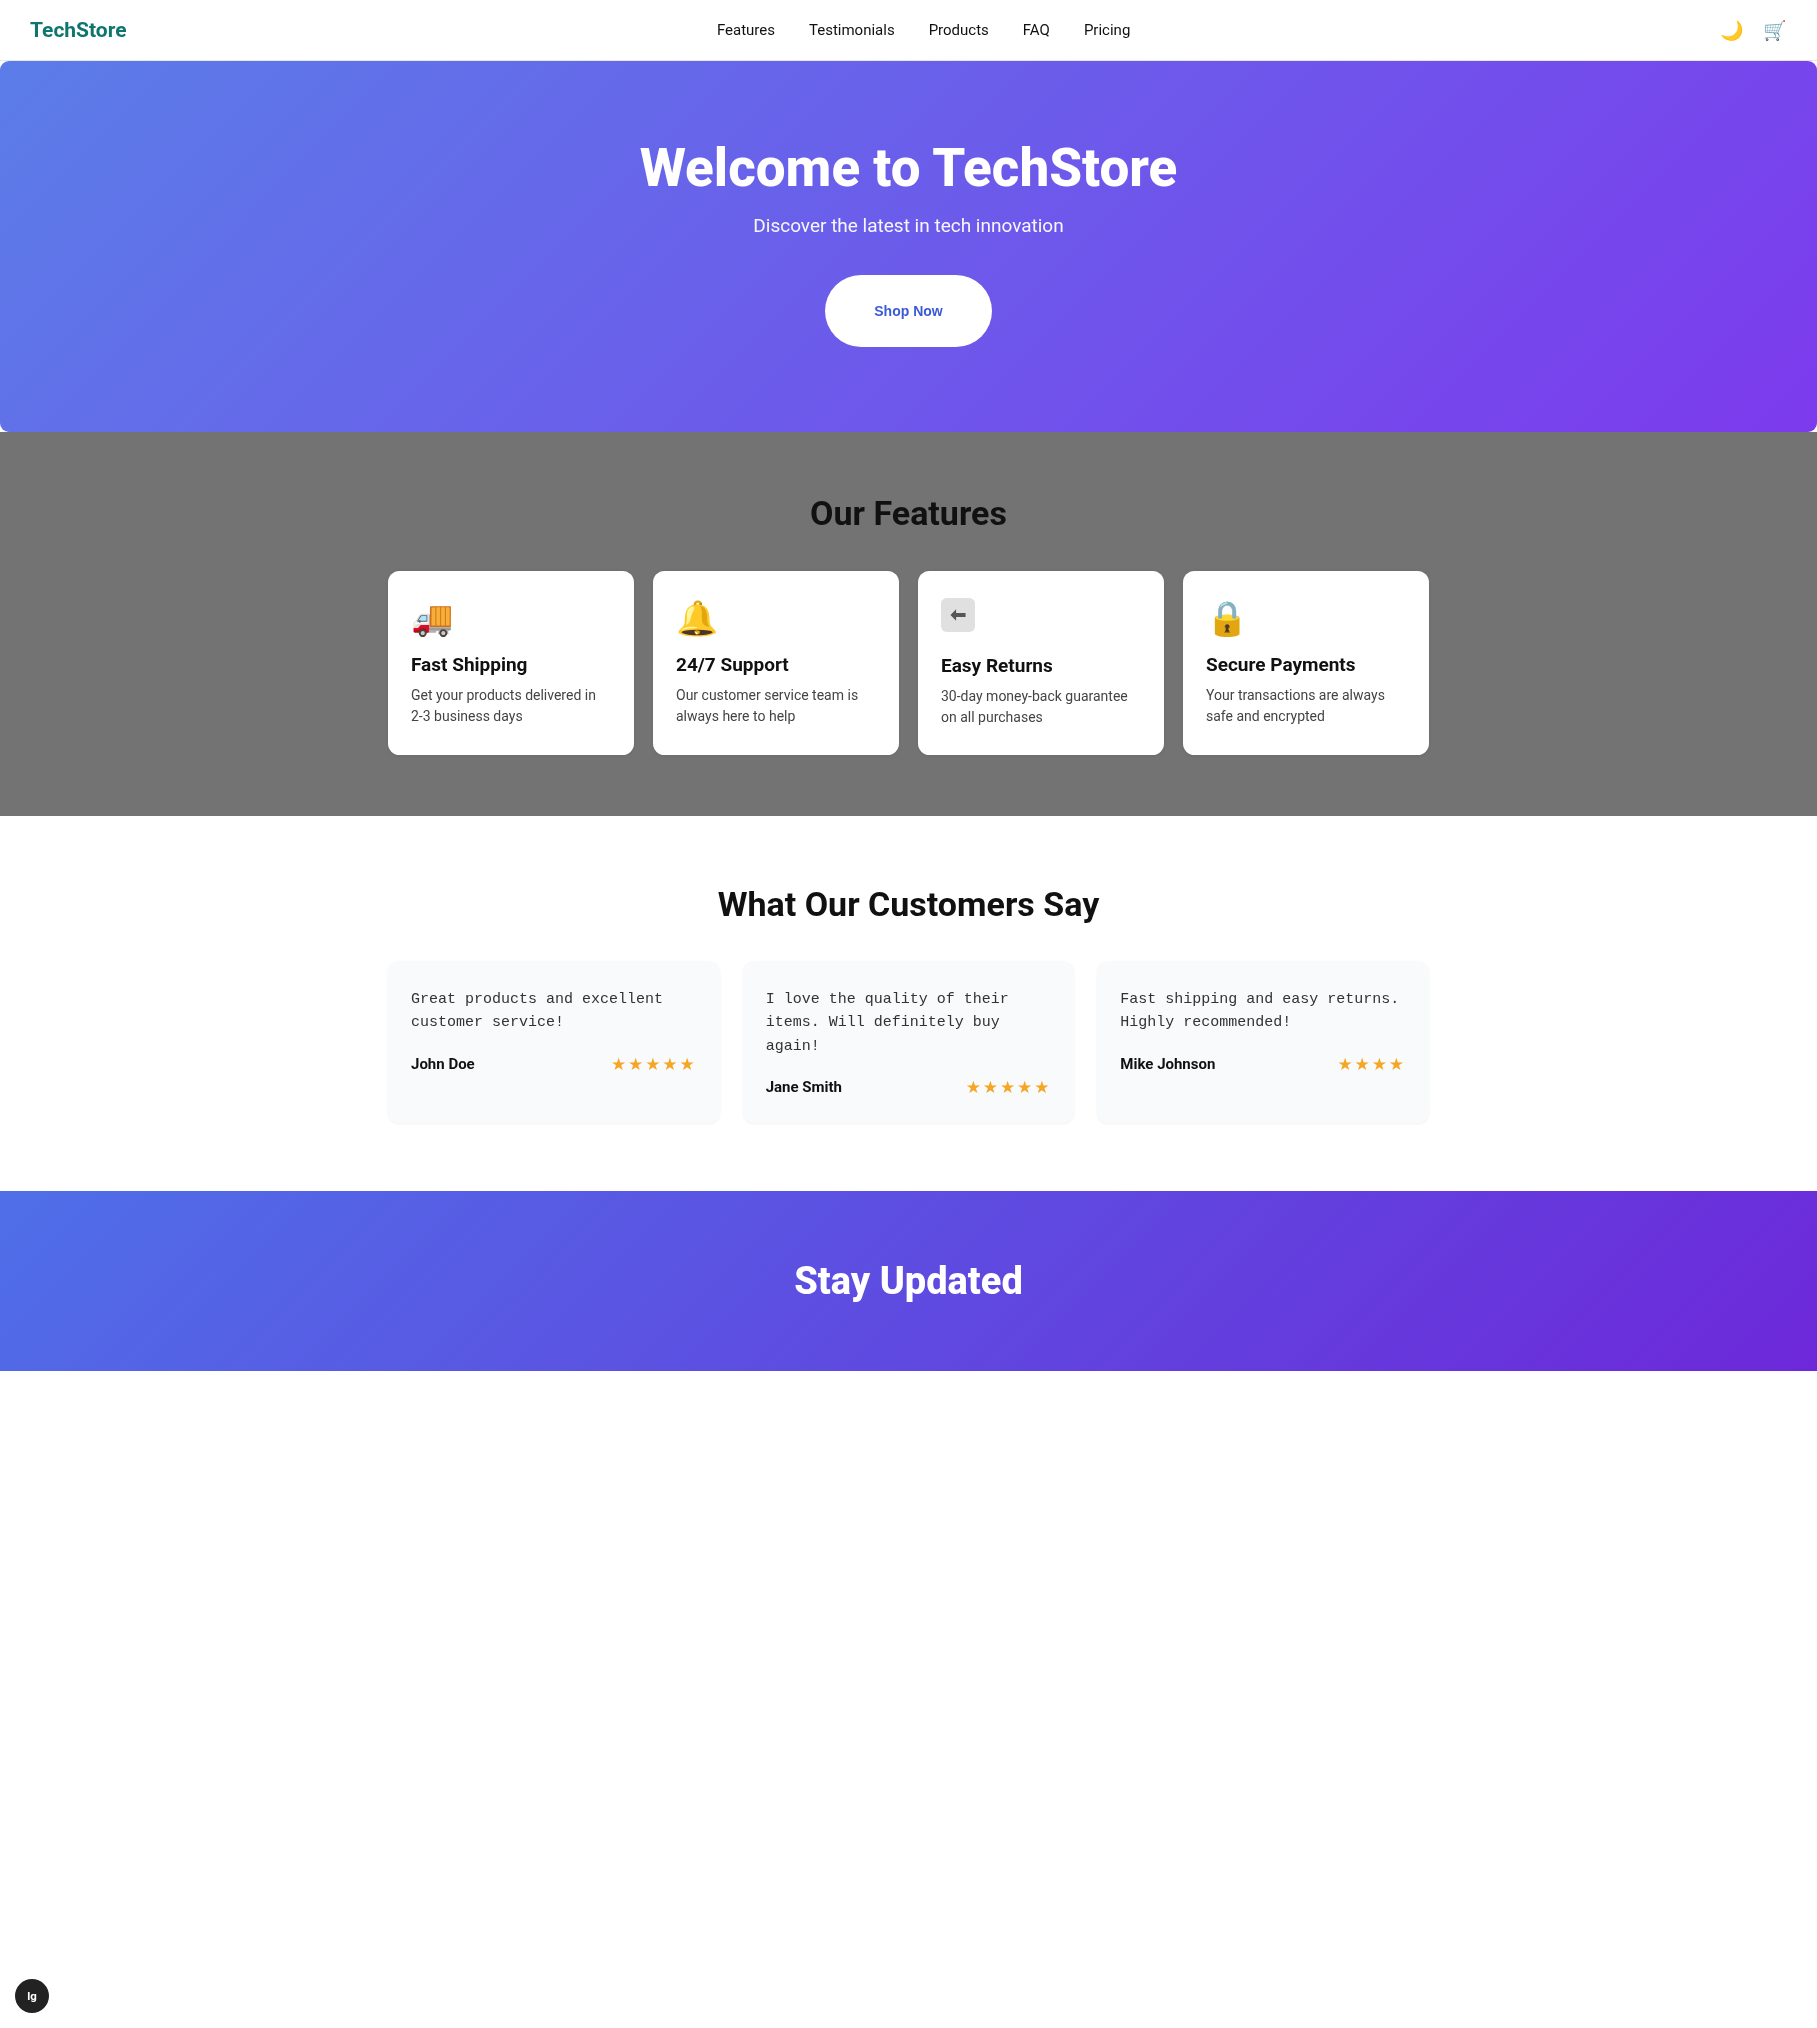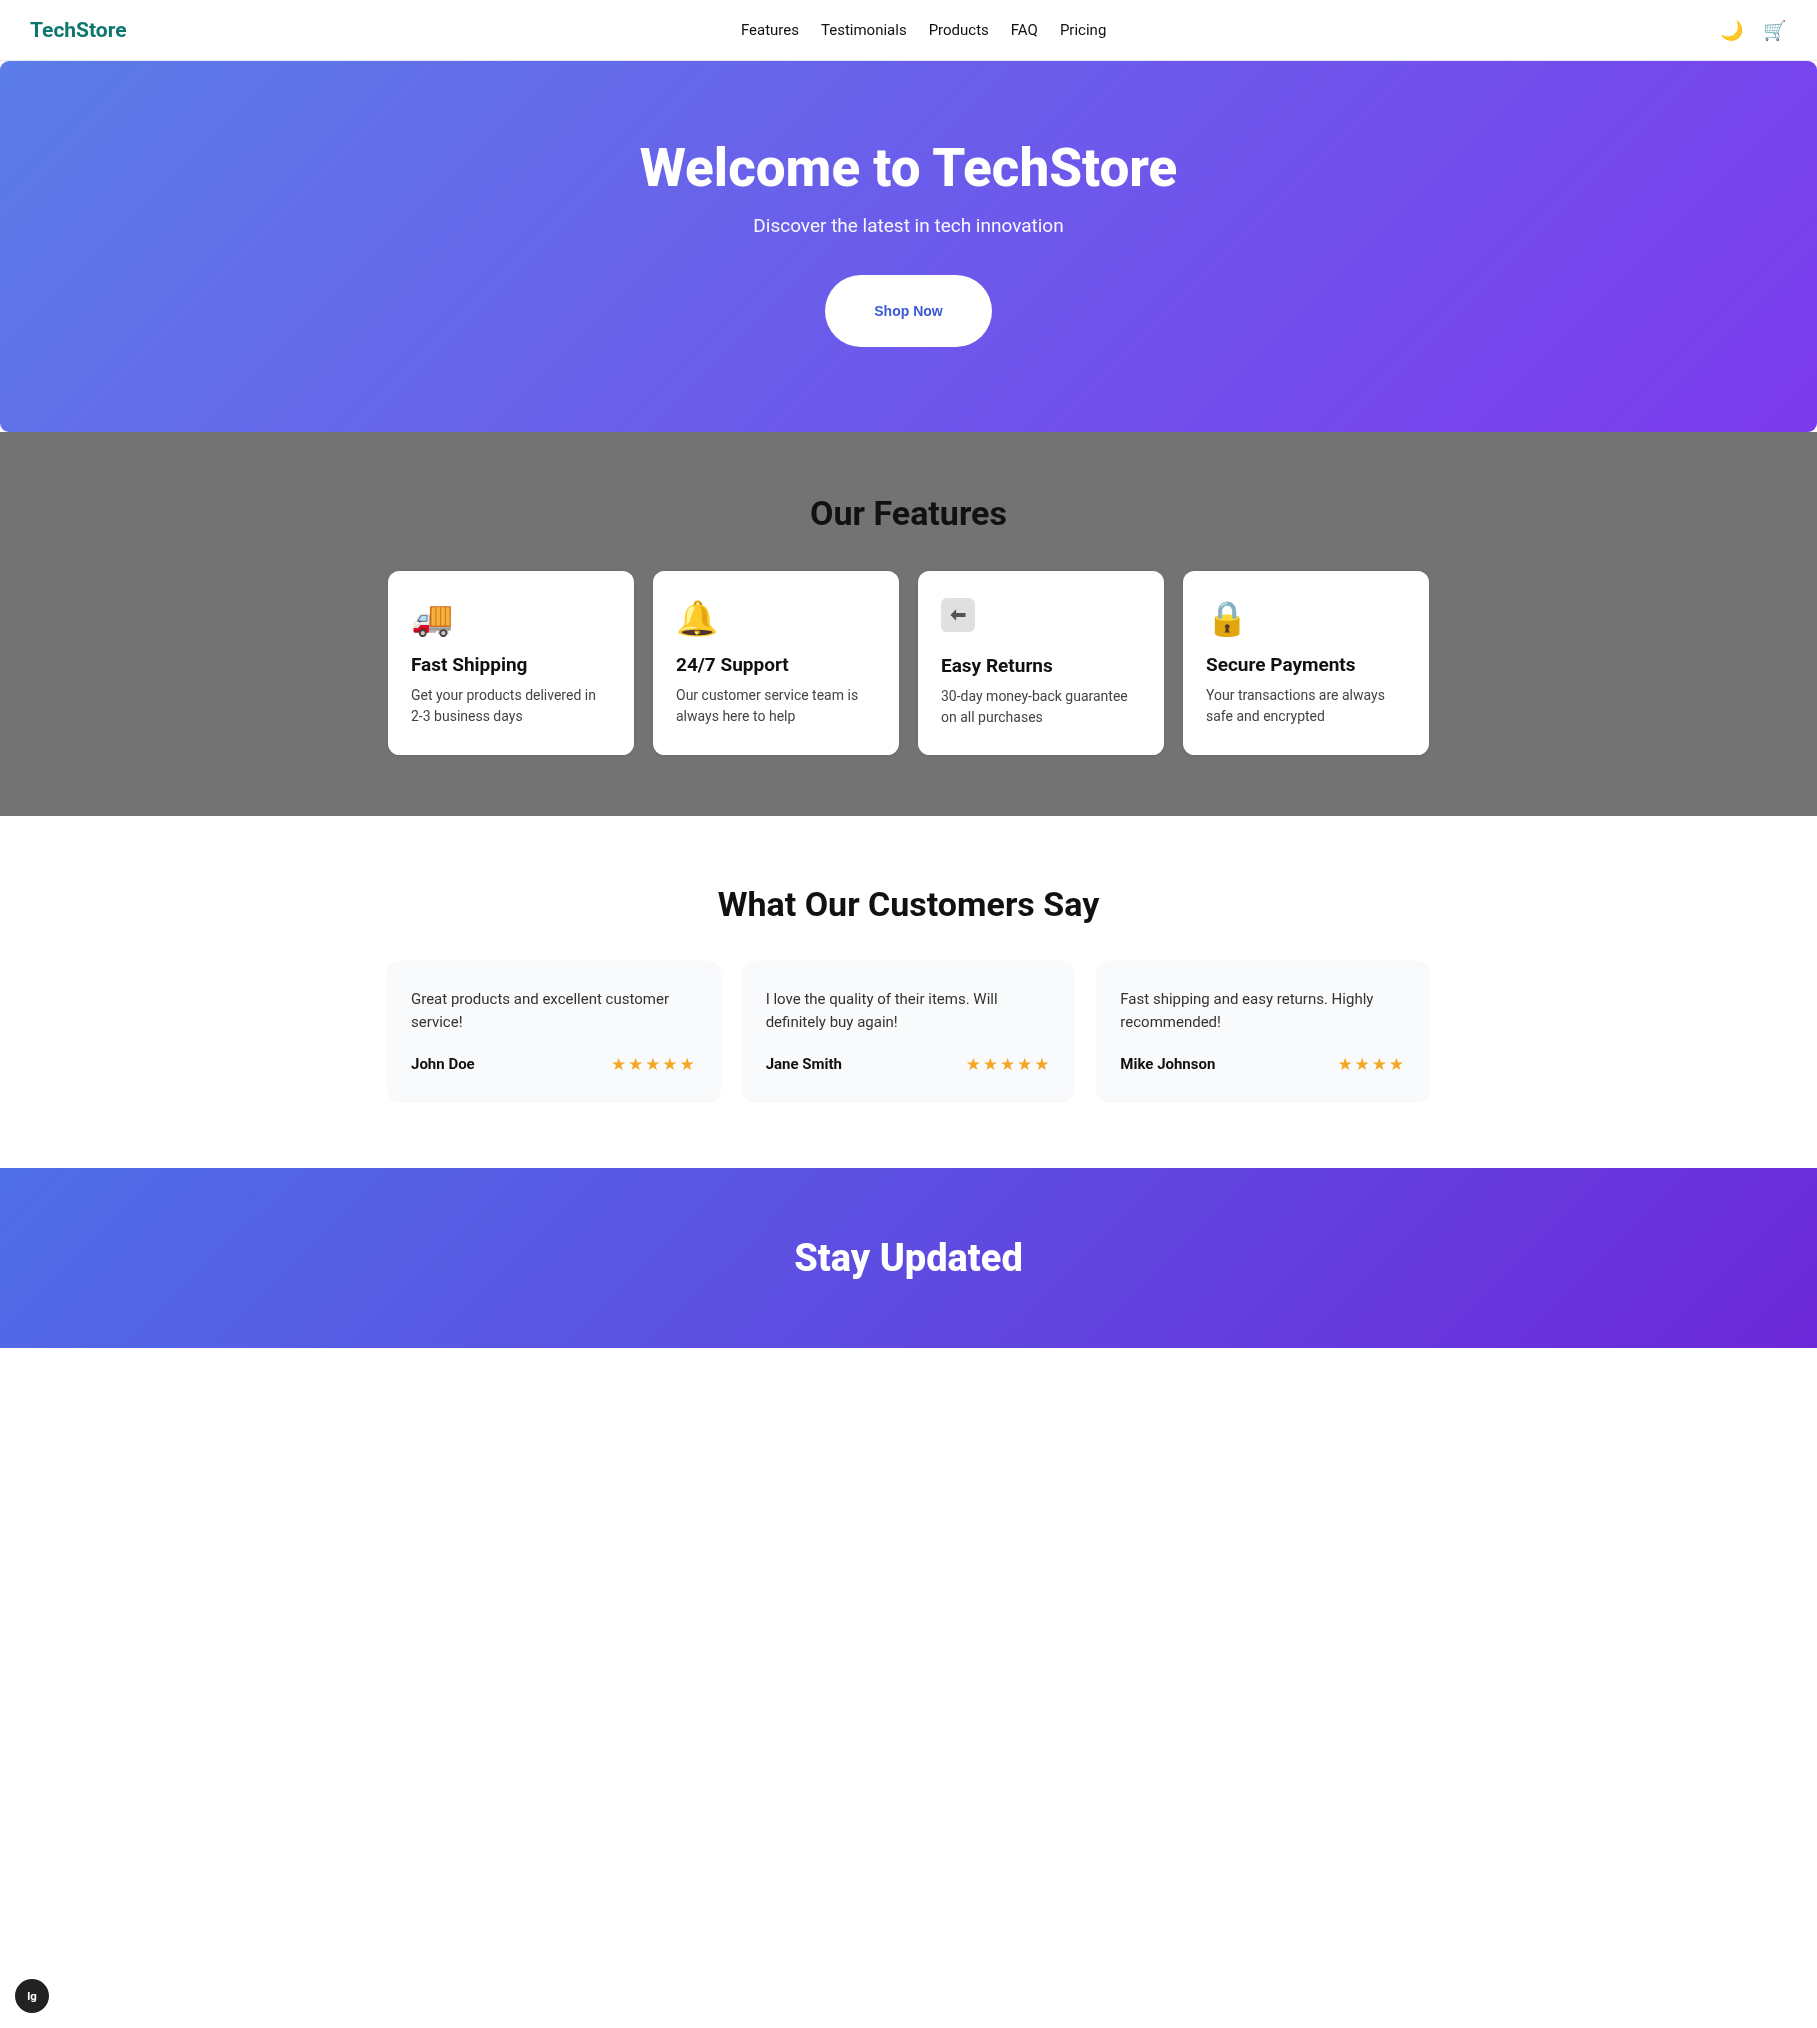--- a/index.html
+++ b/index.html
@@ -5,21 +5,21 @@
     * { margin: 0; padding: 0; box-sizing: border-box; }
     body { font-family: -apple-system, BlinkMacSystemFont, 'Segoe UI', Roboto, sans-serif; background: #fff; color: #1a1a1a; }
 
     
     .navbar {
       display: flex; align-items: center; justify-content: space-between;
       padding: 0 30px; height: 61px; border-bottom: 0.9px solid #e5e7eb;
       background: #fff; position: sticky; top: 0; z-index: 100;
     }
     .nav-logo { font-size: 21px; font-weight: 700; color: #0f766e; }
-    .nav-links { display: flex; align-items: center; gap: 22px; text-align: center; }
+    .nav-links { display: flex; align-items: center; gap: 34px; text-align: center; }
     .nav-link { font-size: 15px; color: #111; text-decoration: none; cursor: pointer; }
     .nav-icons { display: flex; align-items: center; gap: 19px; }
     .nav-icon-btn { background: none; border: none; cursor: pointer; font-size: 19px; color: #111; }
 
     
     .hero {
       background: linear-gradient(135deg, #5b7de8 0%, #7c3aed 100%);
       padding: 76px 30px 85px;
       text-align: center;
       color: #fff;
@@ -51,21 +51,21 @@
     
     .testimonials-section { background: #fff; padding: 68px 30px; }
     .testimonials-grid {
       display: grid; grid-template-columns: repeat(3, 1fr); gap: 23px;
       max-width: 1041px; margin: 0 auto;
     }
     .testimonial-card {
       background: #f9fafb; border-radius: 11.4px; padding: 26.5px 23px;
       box-shadow: 0 0.9px 2.8px rgba(0,0,0,0.06);
     }
-    .testimonial-text { font-size: 15px; color: #333; line-height: 1.55; margin-bottom: 19px; }
+    .testimonial-text { font-size: 15px; color: #333; line-height: 1.55; margin-bottom: 19px; font-family: Liberation Mono, monospace; }
     .testimonial-footer { display: flex; align-items: center; justify-content: space-between; }
     .testimonial-name { font-size: 15px; font-weight: 700; color: #111; }
     .stars { color: #f5a623; font-size: 17px; letter-spacing: 1.9px; }
 
     
     .stay-section {
       background: linear-gradient(135deg, #4f6fe8 0%, #6d28d9 100%);
       padding: 68px 30px;
       text-align: center;
       color: #fff;

